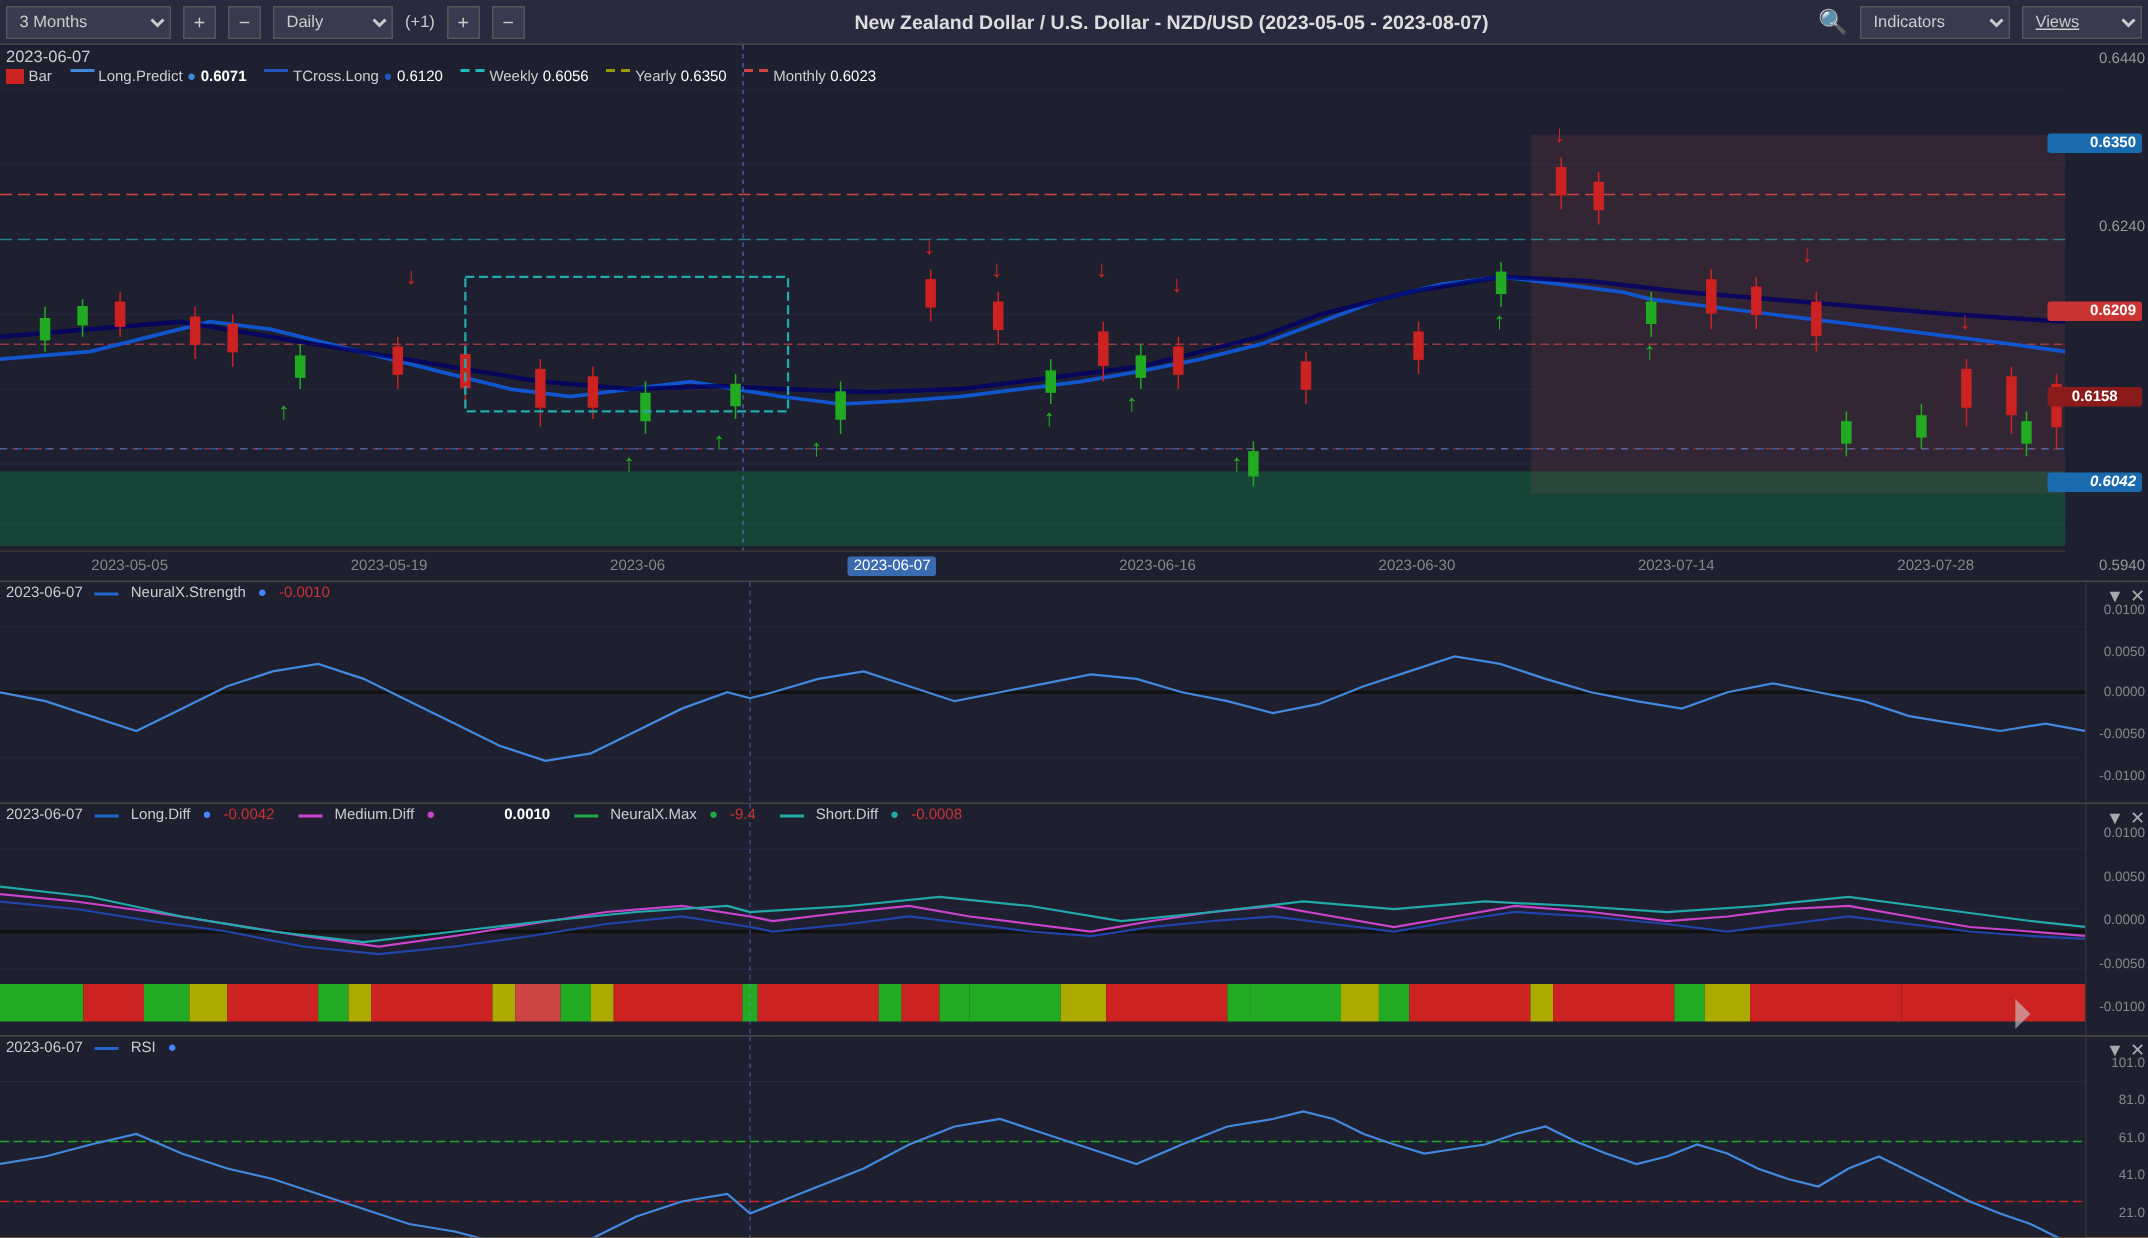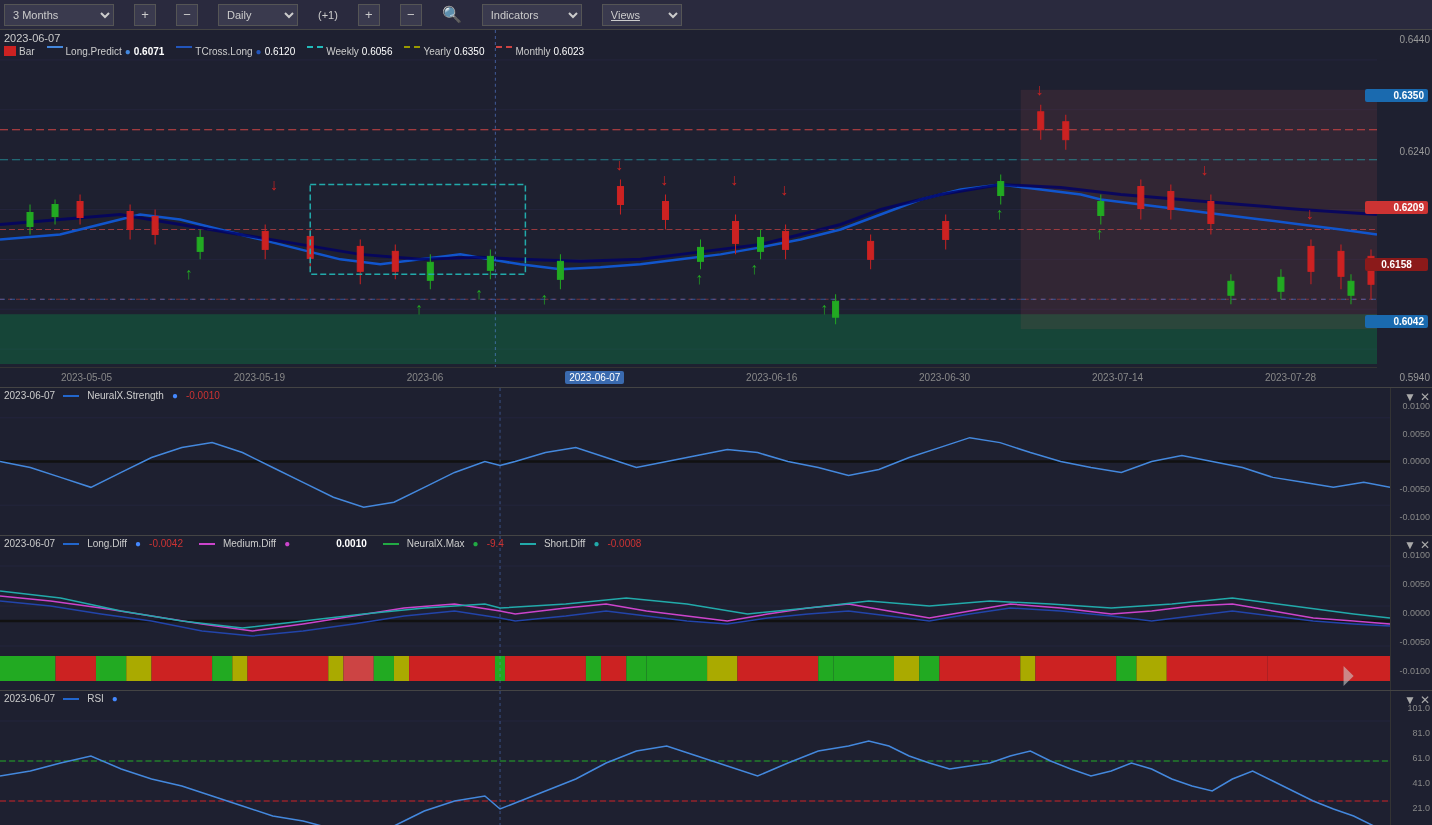--- a/index.html
+++ b/index.html
@@ -14,21 +14,21 @@
     }
 
     
     .toolbar {
       display: flex;
       align-items: center;
       background: #2a2a3e;
       border-bottom: 1px solid #444;
       height: 30px;
       padding: 0 4px;
-      gap: 20px;
+      gap: 8px;
     }
 
     .toolbar select, .toolbar .select-box {
       background: #3a3a4e;
       color: #ccc;
       border: 1px solid #555;
       height: 22px;
       font-size: 11px;
       padding: 0 4px;
       cursor: pointer;
@@ -279,20 +279,21 @@
   <button class="btn-small">+</button>
   <button class="btn-small">−</button>
   <select style="width:80px;">
     <option>Daily</option>
     <option>Weekly</option>
     <option>Monthly</option>
   </select>
   <span style="color:#ccc; font-size:11px;">(+1)</span>
   <button class="btn-small">+</button>
   <button class="btn-small">−</button>
+  <div class="title-box">New Zealand Dollar / U.S. Dollar - NZD/USD (2023-05-05 - 2023-08-07)</div>
   <span class="search-icon">🔍</span>
   <select style="width:100px;">
     <option>Indicators</option>
   </select>
   <select style="width:80px;text-decoration:underline;">
     <option>Views</option>
   </select>
 </div>
 
 <div class="chart-container">
@@ -546,21 +547,21 @@
       <span class="date-label-item">2023-07-14</span>
       <span class="date-label-item">2023-07-28</span>
     </div>
 
     <div class="price-labels">
       <div class="price-label-item">0.6440</div>
       <div class="price-badge">0.6350</div>
       <div class="price-label-item">0.6240</div>
       <div class="price-badge red-badge">0.6209</div>
       <div class="price-badge dark-red-badge">0.6158</div>
-      <div class="price-badge" style="background:#1a6aaf;">0.6042</div>
+      <div class="price-badge" style="background:#1a6aaf;font-style:italic;">0.6042</div>
       <div class="price-label-item">0.5940</div>
     </div>
   </div>
 
   <div class="indicator-panel" style="height:148px;">
     <div class="vertical-line"></div>
     <div class="panel-header">
       <span>2023-06-07</span>
       <span style="display:inline-block;width:16px;height:2px;background:#2266cc;vertical-align:middle;"></span>
       <span>NeuralX.Strength</span>

